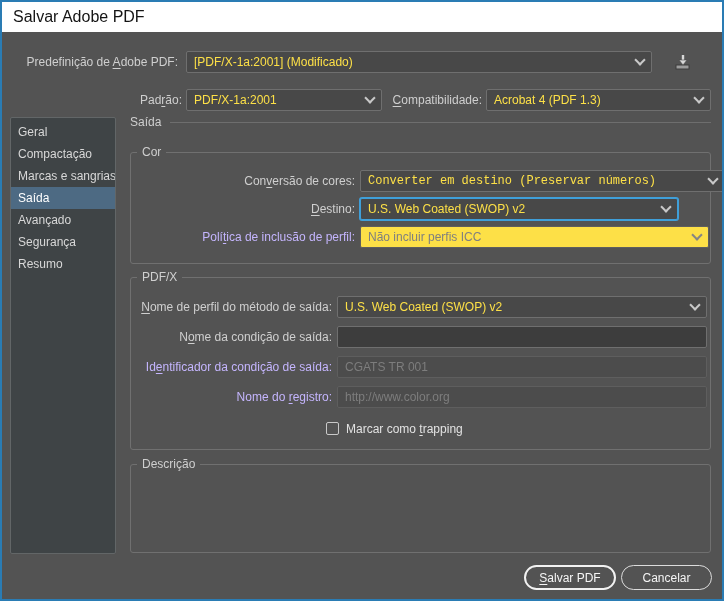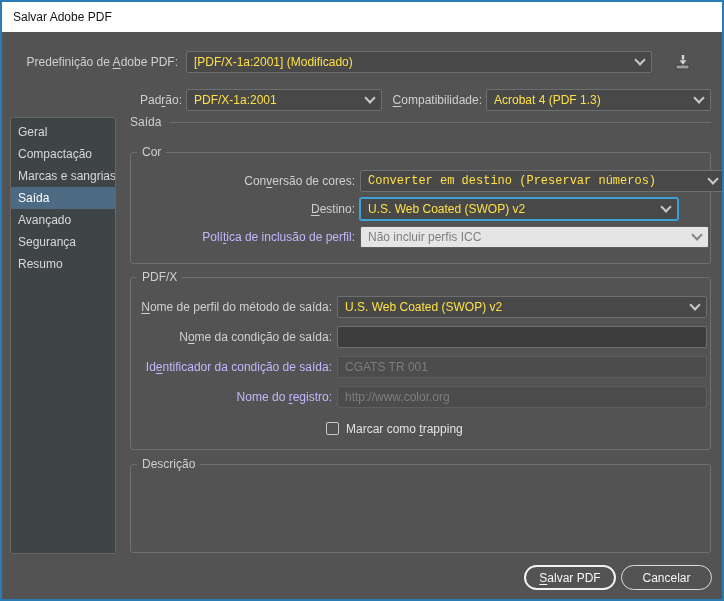--- a/index.html
+++ b/index.html
@@ -5,42 +5,42 @@
   html,body { margin:0; padding:0; background:#888; font-family:"Liberation Sans", sans-serif; }
   .dialog {
     position:relative; width:724px; height:601px; box-sizing:border-box;
     background:var(--dialog-bg,#535353);
     border:2px solid var(--win-border,#2a7cb4);
     font-size:12px; color:#cfcfcf; overflow:hidden;
   }
   .titlebar {
     position:absolute; left:0; top:0; right:0; height:30px;
     background:var(--titlebar-bg,#ffffff); color:#141414;
-    line-height:30px; padding-left:11px; font-size:12px;
+    line-height:30px; padding-left:11px; font-size:16px;
   }
   .lbl {
     position:absolute; height:22px; line-height:22px; text-align:right;
     color:#cfcfcf; white-space:nowrap;
   }
   .lbl.disabled { color:#c4b5fd; }
   .mn { text-decoration:underline; text-underline-offset:2px; }
   .dd {
     position:absolute; height:22px; box-sizing:border-box;
     background:#484848; border:1px solid #6f6f6f; border-radius:2px;
     display:flex; align-items:center; padding:0 7px 0 7px;
     color:#fde047; white-space:nowrap; overflow:hidden; cursor:default;
   }
   .dd .val { flex:0 1 auto; overflow:hidden; }
   .dd .chev {
     margin-left:auto; width:6px; height:6px; flex:0 0 auto;
     border-right:2px solid #c9c9c9; border-bottom:2px solid #c9c9c9;
     transform:rotate(45deg); margin-top:-4px;
   }
   .dd.focused { border:1px solid var(--focus,#3f9fd9); box-shadow:0 0 0 1px var(--focus,#3f9fd9); }
-  .dd.disabled { background:#e5e5e5; border-color:#5e5e5e; color:#7f7f7f; }
+  .dd.disabled { background:#fde047; border-color:#5e5e5e; color:#7f7f7f; }
   .dd.disabled .chev { border-color:#858585; }
   .ti {
     position:absolute; height:22px; box-sizing:border-box;
     background:#3d3d3d; border:1px solid #6f6f6f; border-radius:2px;
     display:flex; align-items:center; padding:0 7px; color:#dddddd; white-space:nowrap; overflow:hidden;
   }
   .ti.disabled { background:#4c4c4c; border-color:#5e5e5e; color:#7d7d7d; }
   .iconbtn {
     position:absolute; width:30px; height:22px; display:flex; align-items:center; justify-content:center;
     background:transparent; border:none; cursor:default;

